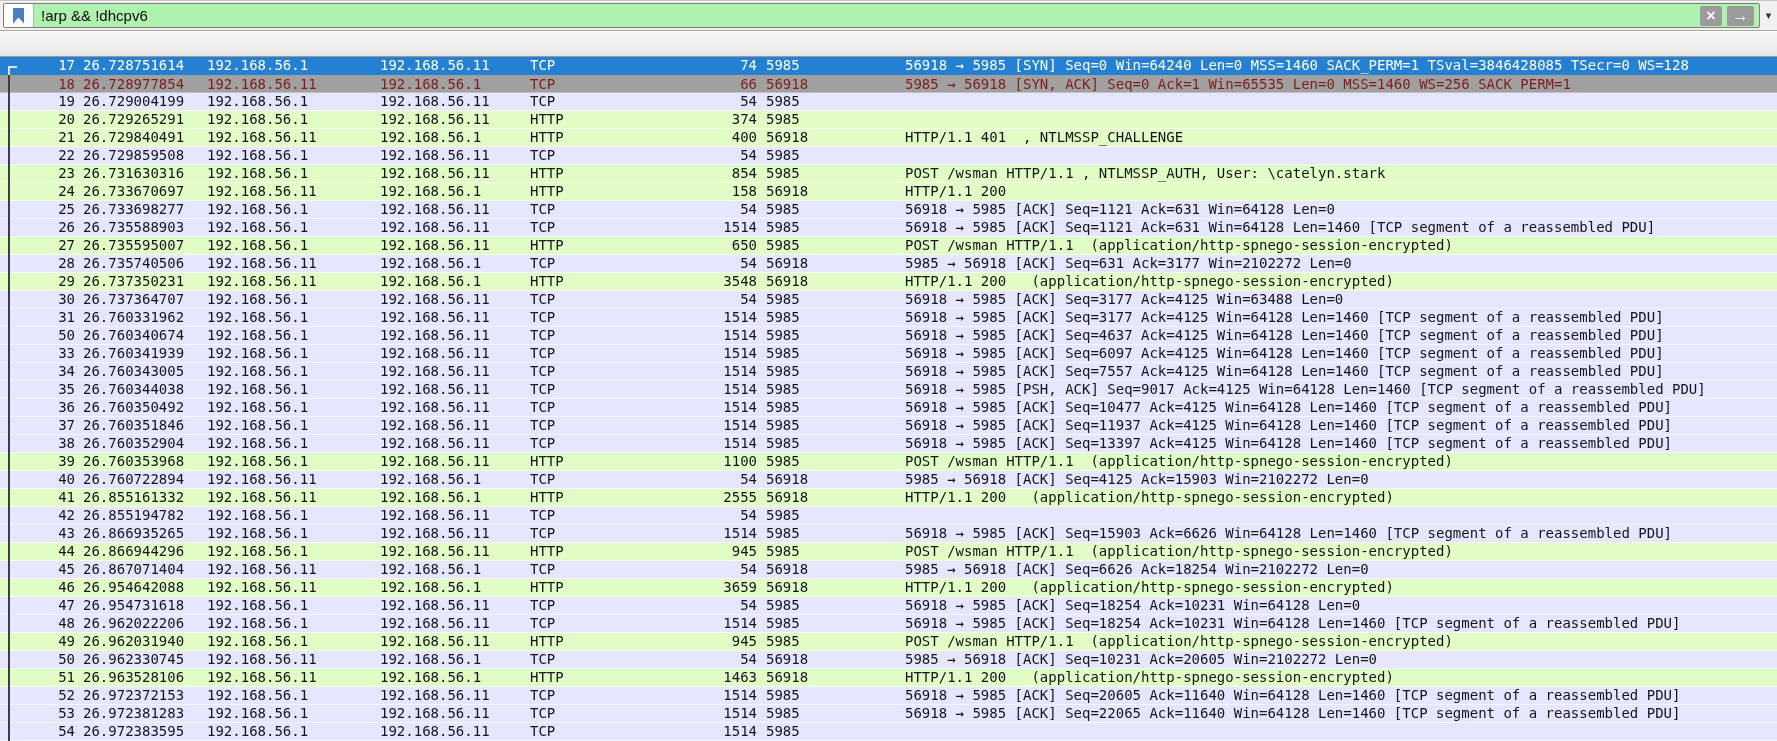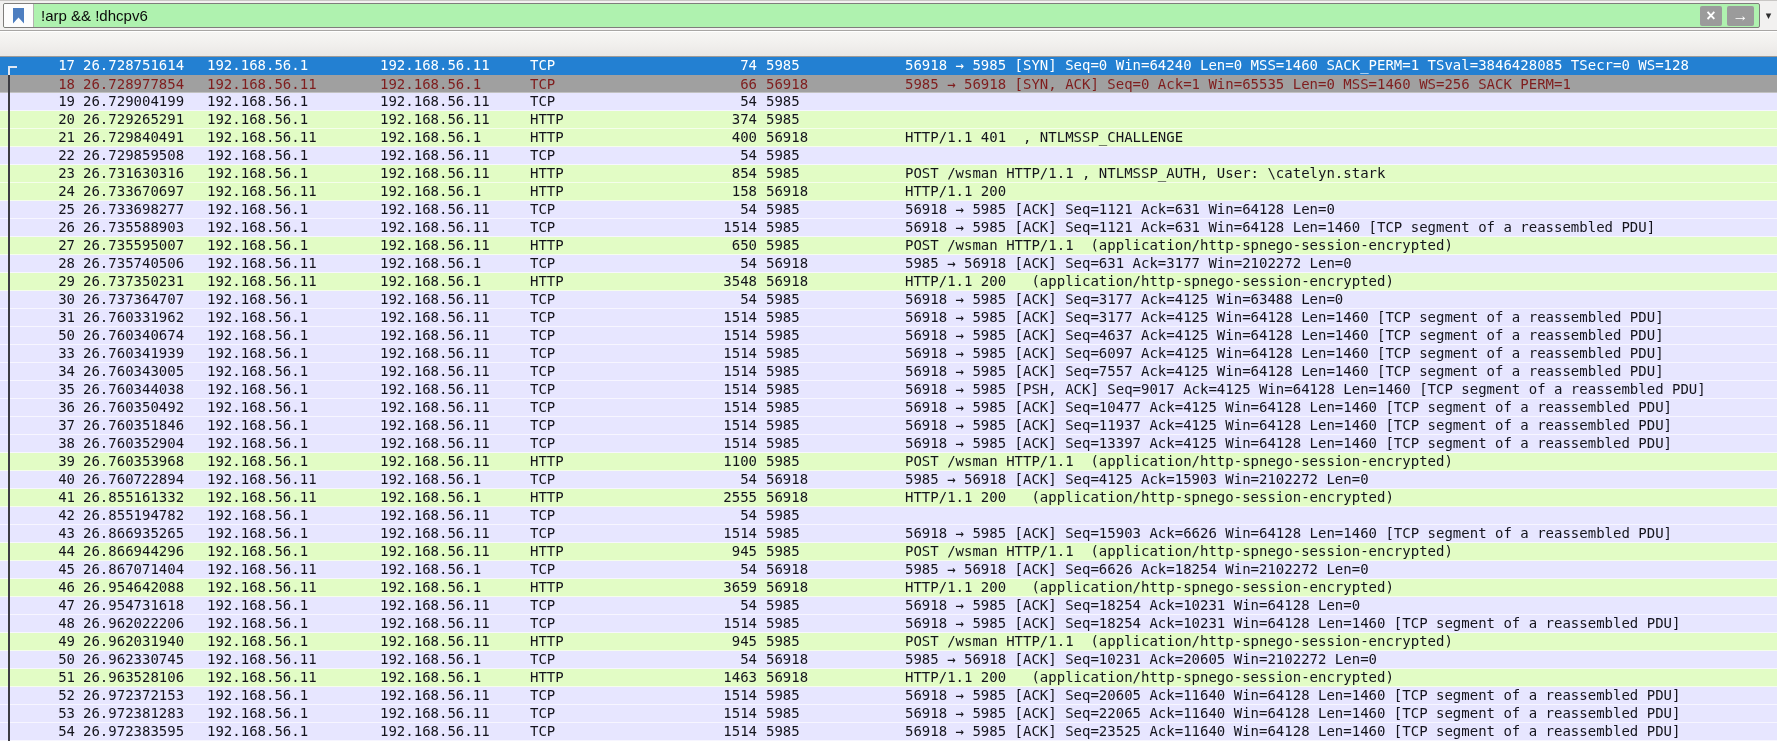--- a/index.html
+++ b/index.html
@@ -481,17 +481,16 @@
         <div class="cell col-info">56918 → 5985 [ACK] Seq=22065 Ack=11640 Win=64128 Len=1460 [TCP segment of a reassembled PDU]</div>
       </div>
       <div class="row style-tcp">
         <div class="cell col-no">54</div>
         <div class="cell col-time">26.972383595</div>
         <div class="cell col-source">192.168.56.1</div>
         <div class="cell col-destination">192.168.56.11</div>
         <div class="cell col-protocol">TCP</div>
         <div class="cell col-length">1514</div>
         <div class="cell col-dstport">5985</div>
-        <div class="cell col-info">56918 → 5985 [ACK] Seq=23525 Ack=11640 Win=64128 Len=1460 [TCP segment of a reassembled PDU]</div>
       </div>
     </div>
 
 </div>
 
 </body></html>

